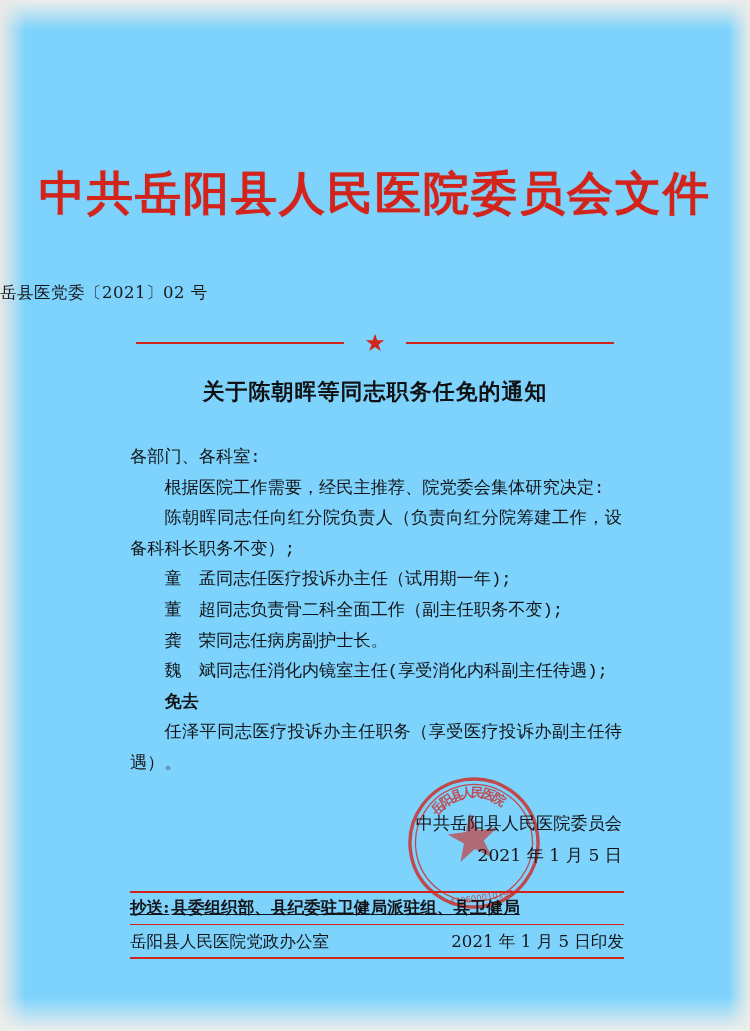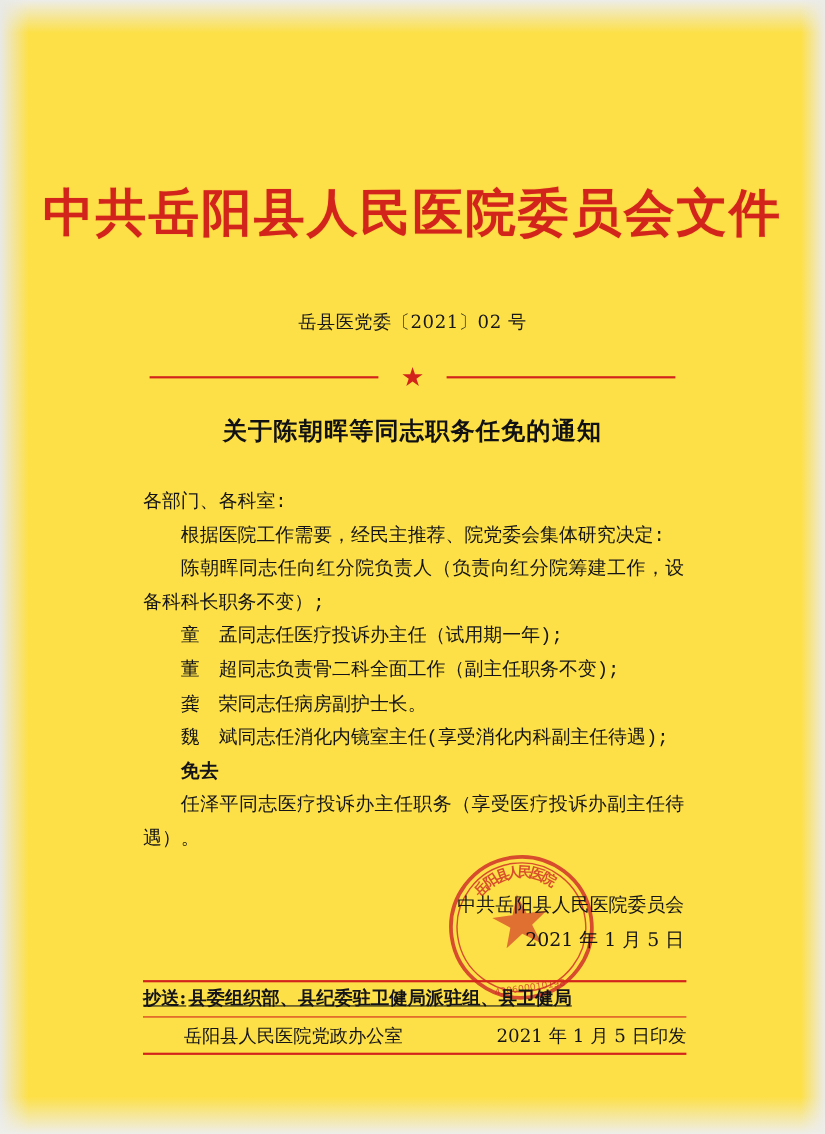--- a/index.html
+++ b/index.html
@@ -10,21 +10,21 @@
   body {
     width: 750px;
     height: 1031px;
     font-family: "DejaVu Serif", "Liberation Serif", serif;
     position: relative;
     overflow: hidden;
   }
   .page {
     position: absolute;
     inset: 0;
-    background: #fde047;
+    background: #7dd3fc;
   }
   
   .scan-shade-left {
     position: absolute;
     left: 0; top: 0; bottom: 0; width: 26px;
     background: linear-gradient(to right, #e9e9e6 0%, rgba(255,255,255,0) 100%);
     pointer-events: none;
   }
   .scan-shade-right {
     position: absolute;
@@ -58,21 +58,21 @@
     font-size: 46px;
     letter-spacing: 2px;
     line-height: 1.12;
     text-shadow: 0 0 1px rgba(211,36,28,0.45);
   }
 
   .doc-number {
     position: absolute;
     top: 282px;
     left: 0; right: 0;
-    text-align: center;
+    text-align: left;
     font-size: 16.5px;
     color: #17171a;
     letter-spacing: 0.5px;
   }
 
   .red-rule {
     position: absolute;
     top: 336px;
     left: 136px;
     width: 478px;
@@ -179,21 +179,20 @@
   }
   .footer .cc-value {
     font-weight: bold;
     padding-left: 2px;
   }
   .footer .last-line {
     display: flex;
     justify-content: space-between;
     align-items: flex-end;
     padding-top: 2px;
-    margin-left: 37px;
   }
   .footer .last-line .left { white-space: nowrap; }
   .footer .last-line .right { white-space: nowrap; }
   .footer .bottom-rule {
     height: 1.6px;
     background: #d3241c;
     margin-top: 4px;
   }
 </style>
 </head>

